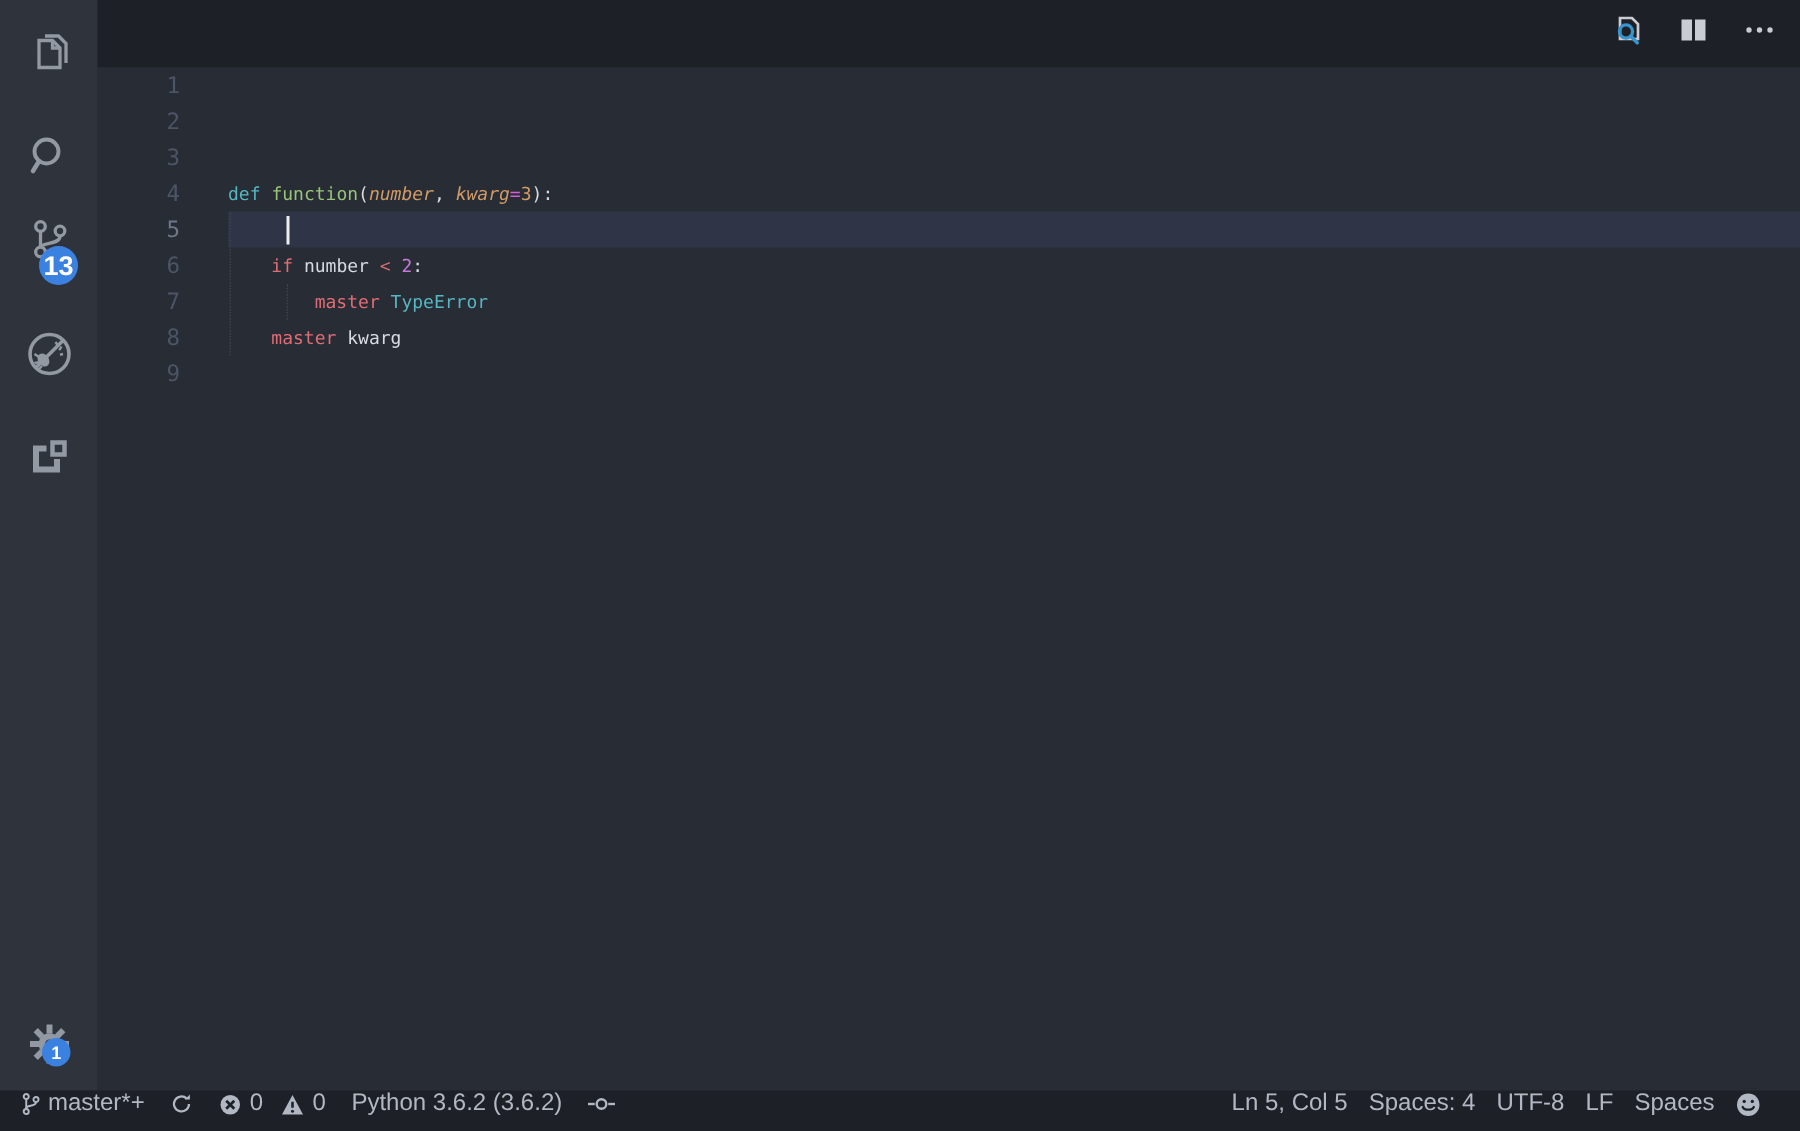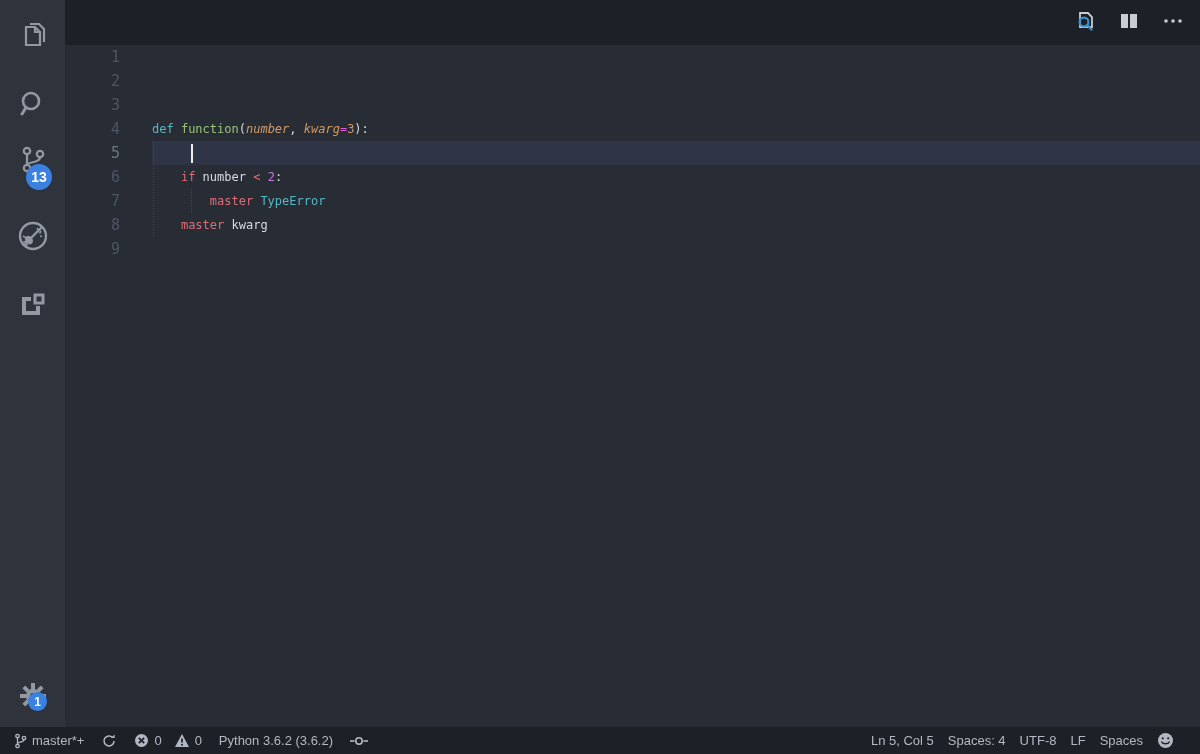--- a/index.html
+++ b/index.html
@@ -7,21 +7,21 @@
   body { font-family:"Liberation Sans", sans-serif; }
 
   .app { position:relative; width:1200px; height:754px; background:var(--bg-editor); overflow:hidden; }
 
   
   .activity-bar { position:absolute; left:0; top:0; width:65px; height:727px; background:var(--bg-activity); }
   .ab-item { position:absolute; left:0; width:65px; height:48px; display:flex; justify-content:center; align-items:center; cursor:pointer; }
   .ab-item svg { display:block; }
   .badge { position:absolute; background:var(--accent-badge); color:#fff; font-size:12px; font-weight:bold;
            display:flex; align-items:center; justify-content:center; border-radius:50%; }
-  .badge.scm { width:26px; height:26px; left:26px; top:28px; font-size:14px;text-align:right; }
+  .badge.scm { width:26px; height:26px; left:26px; top:28px; font-size:18px;text-align:right; }
   .badge.gear { width:19px; height:19px; left:28px; top:20px; }
 
   
   .tab-bar { position:absolute; left:65px; top:0; width:1135px; height:45px; background:var(--bg-tabbar); display:flex; }
   .tab { width:207px; height:45px; background:var(--bg-tab-active); display:flex; align-items:center; padding:0 14px 0 20px; cursor:pointer; }
   .tab-title { color:var(--fg-tab); font-size:14px; font-weight:600; margin-left:9px; letter-spacing:.2px; }
   .dirty-dot { width:9px; height:9px; border-radius:50%; background:#c2c6cc; margin-left:13px; }
   .editor-actions { position:absolute; right:8px; top:0; height:45px; display:flex; align-items:center; gap:18px; padding-right:6px; }
   .ea-btn { width:26px; height:26px; display:flex; align-items:center; justify-content:center; cursor:pointer; }
 
@@ -33,21 +33,21 @@
   .code-text { flex:1; font-size:12px; color:var(--fg-editor); }
   .code-row.current .code-text { background:var(--bg-current-line); }
   .tok-fg{color:var(--fg-editor);} .tok-kw-red{color:var(--syn-red);} .tok-kw-cyan{color:var(--syn-cyan);}
   .tok-func{color:var(--syn-green);} .tok-param{color:var(--syn-orange); font-style:italic;}
   .tok-num-orange{color:var(--syn-orange);} .tok-num-purple{color:var(--syn-purple);} .tok-op-magenta{color:var(--syn-magenta);}
   .cursor { position:absolute; width:2px; height:19px; background:var(--cursor); }
   .indent-guide { position:absolute; width:0; border-left:1px dotted var(--guide); }
 
   
   .status-bar { position:absolute; left:0; top:727px; width:1200px; height:27px; background:var(--bg-statusbar);
-                color:var(--fg-status); font-size:13px; display:flex; align-items:center; justify-content:space-between; }
+                color:var(--fg-status); font-size:16px; display:flex; align-items:flex-start; justify-content:space-between; }
   .sb-left { display:flex; align-items:center; gap:17px; padding-left:14px; }
   .sb-right { display:flex; align-items:center; gap:14px; padding-right:26px; }
   .sb-item { display:flex; align-items:center; gap:5px; cursor:pointer; white-space:nowrap; }
   .sb-item svg { display:block; }
   .sb-group { display:flex; align-items:center; gap:12px; }
 </style>
 </head>
 <body>
 
 <div class="app">

